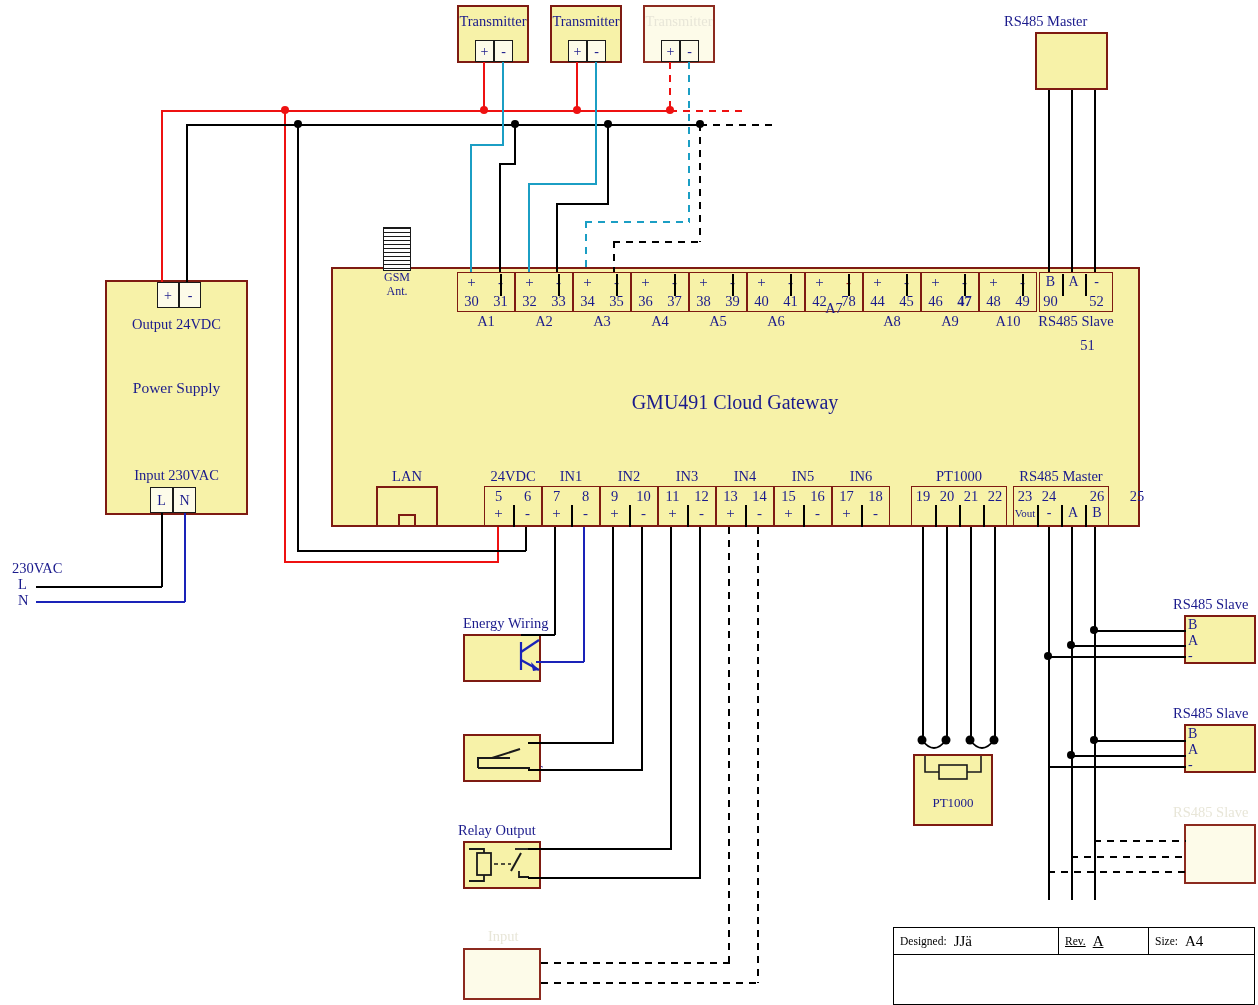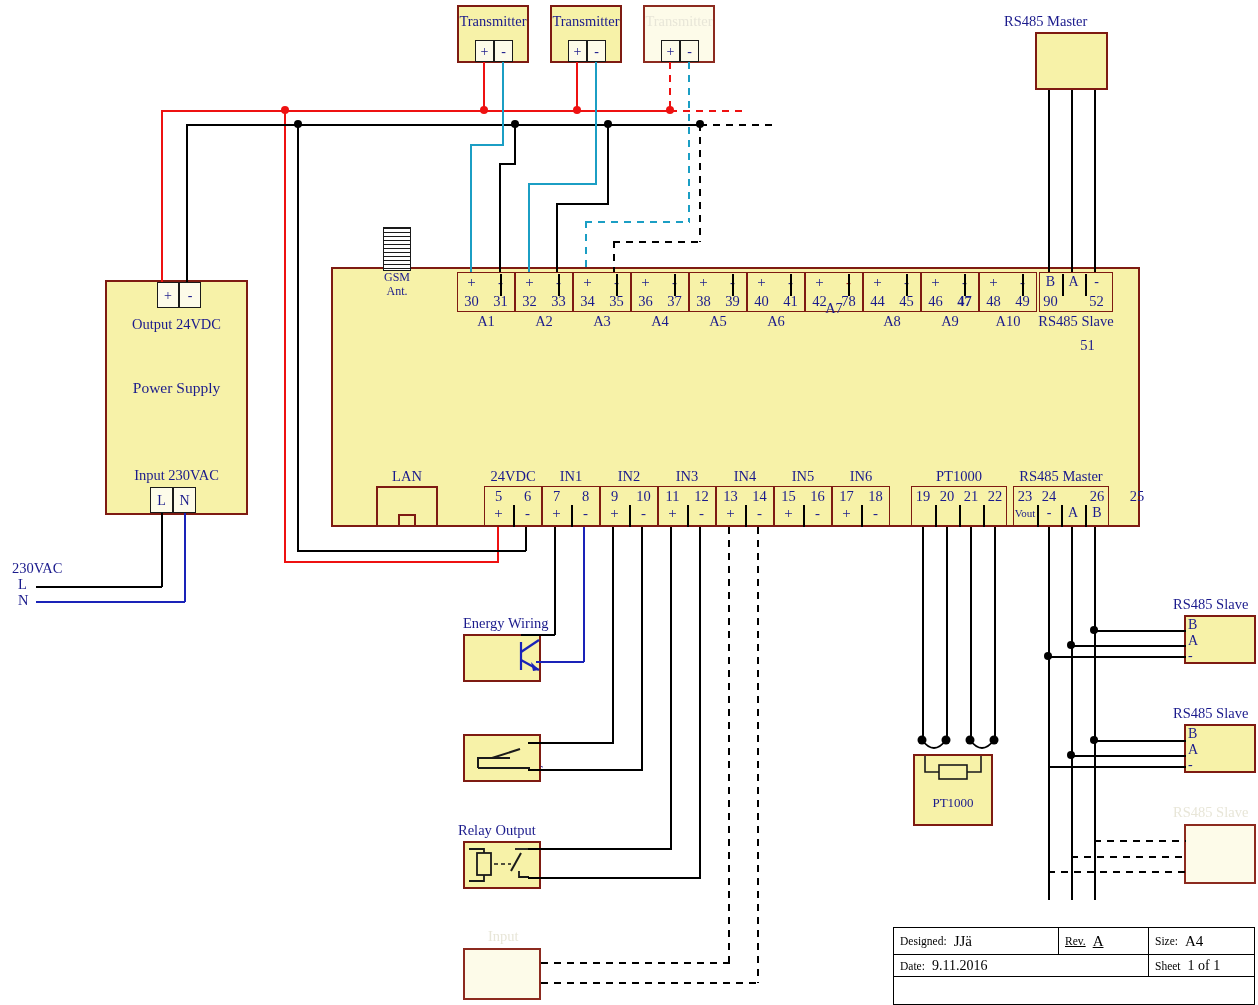--- a/index.html
+++ b/index.html
@@ -88,20 +88,21 @@
   <div class="lbl" style="left:18px;top:576px;">L</div>
   <div class="lbl" style="left:18px;top:592px;">N</div>
 
   <div class="w wh" style="left:36px;top:586px;width:126px;"></div>
   <div class="w wv" style="left:161px;top:513px;height:74px;"></div>
 
   <div class="w wh blue" style="left:36px;top:601px;width:149px;"></div>
   <div class="w wv blue" style="left:184px;top:513px;height:89px;"></div>
 
   <div class="blk" style="left:331px;top:267px;width:809px;height:260px;"></div>
+  <div class="lbl c" style="left:500px;top:391px;width:470px;font-size:20px;">GMU491 Cloud Gateway</div>
 
   <div class="sym" style="left:383px;top:227px;width:28px;height:44px;border:1.6px solid #1a1a1a;box-sizing:border-box;
        background:repeating-linear-gradient(to bottom,#1a1a1a 0 1.5px,#ffffff 1.5px 4px);"></div>
   <div class="lbl c" style="left:370px;top:270px;width:54px;font-size:12px;">GSM</div>
   <div class="lbl c" style="left:370px;top:284px;width:54px;font-size:12px;">Ant.</div>
 
   <div class="lbl c" style="left:372px;top:468px;width:70px;">LAN</div>
   <div class="sym" style="left:376px;top:486px;width:62px;height:41px;border:2px solid #7e1b12;border-bottom:none;box-sizing:border-box;"></div>
   <div class="sym" style="left:398px;top:514px;width:18px;height:13px;border:2px solid #7e1b12;border-bottom:none;box-sizing:border-box;"></div>
 
@@ -452,30 +453,20 @@
       </div>
       <div class="cell" style="width:90px;text-decoration:underline;">
         <span class="tkey">Rev.</span>
         <span class="tval">A</span>
       </div>
       <div class="cell" style="width:105px;">
         <span class="tkey">Size:</span>
         <span class="tval">A4</span>
       </div>
     </div>
-    <div class="row" style="height:22px;">
-      <div class="cell" style="width:255px;">
-        <span class="tkey">Date:</span>
-        <span class="tval" style="font-size:14px;">9.11.2016</span>
-      </div>
-      <div class="cell" style="width:105px;">
-        <span class="tkey">Sheet</span>
-        <span class="tval" style="font-size:14px;">1  of 1</span>
-      </div>
-    </div>
     <div class="row clip" style="height:20px;">
       <div class="cell" style="width:100%;">
         
         
       </div>
     </div>
   </div>
 
 </div>
 

